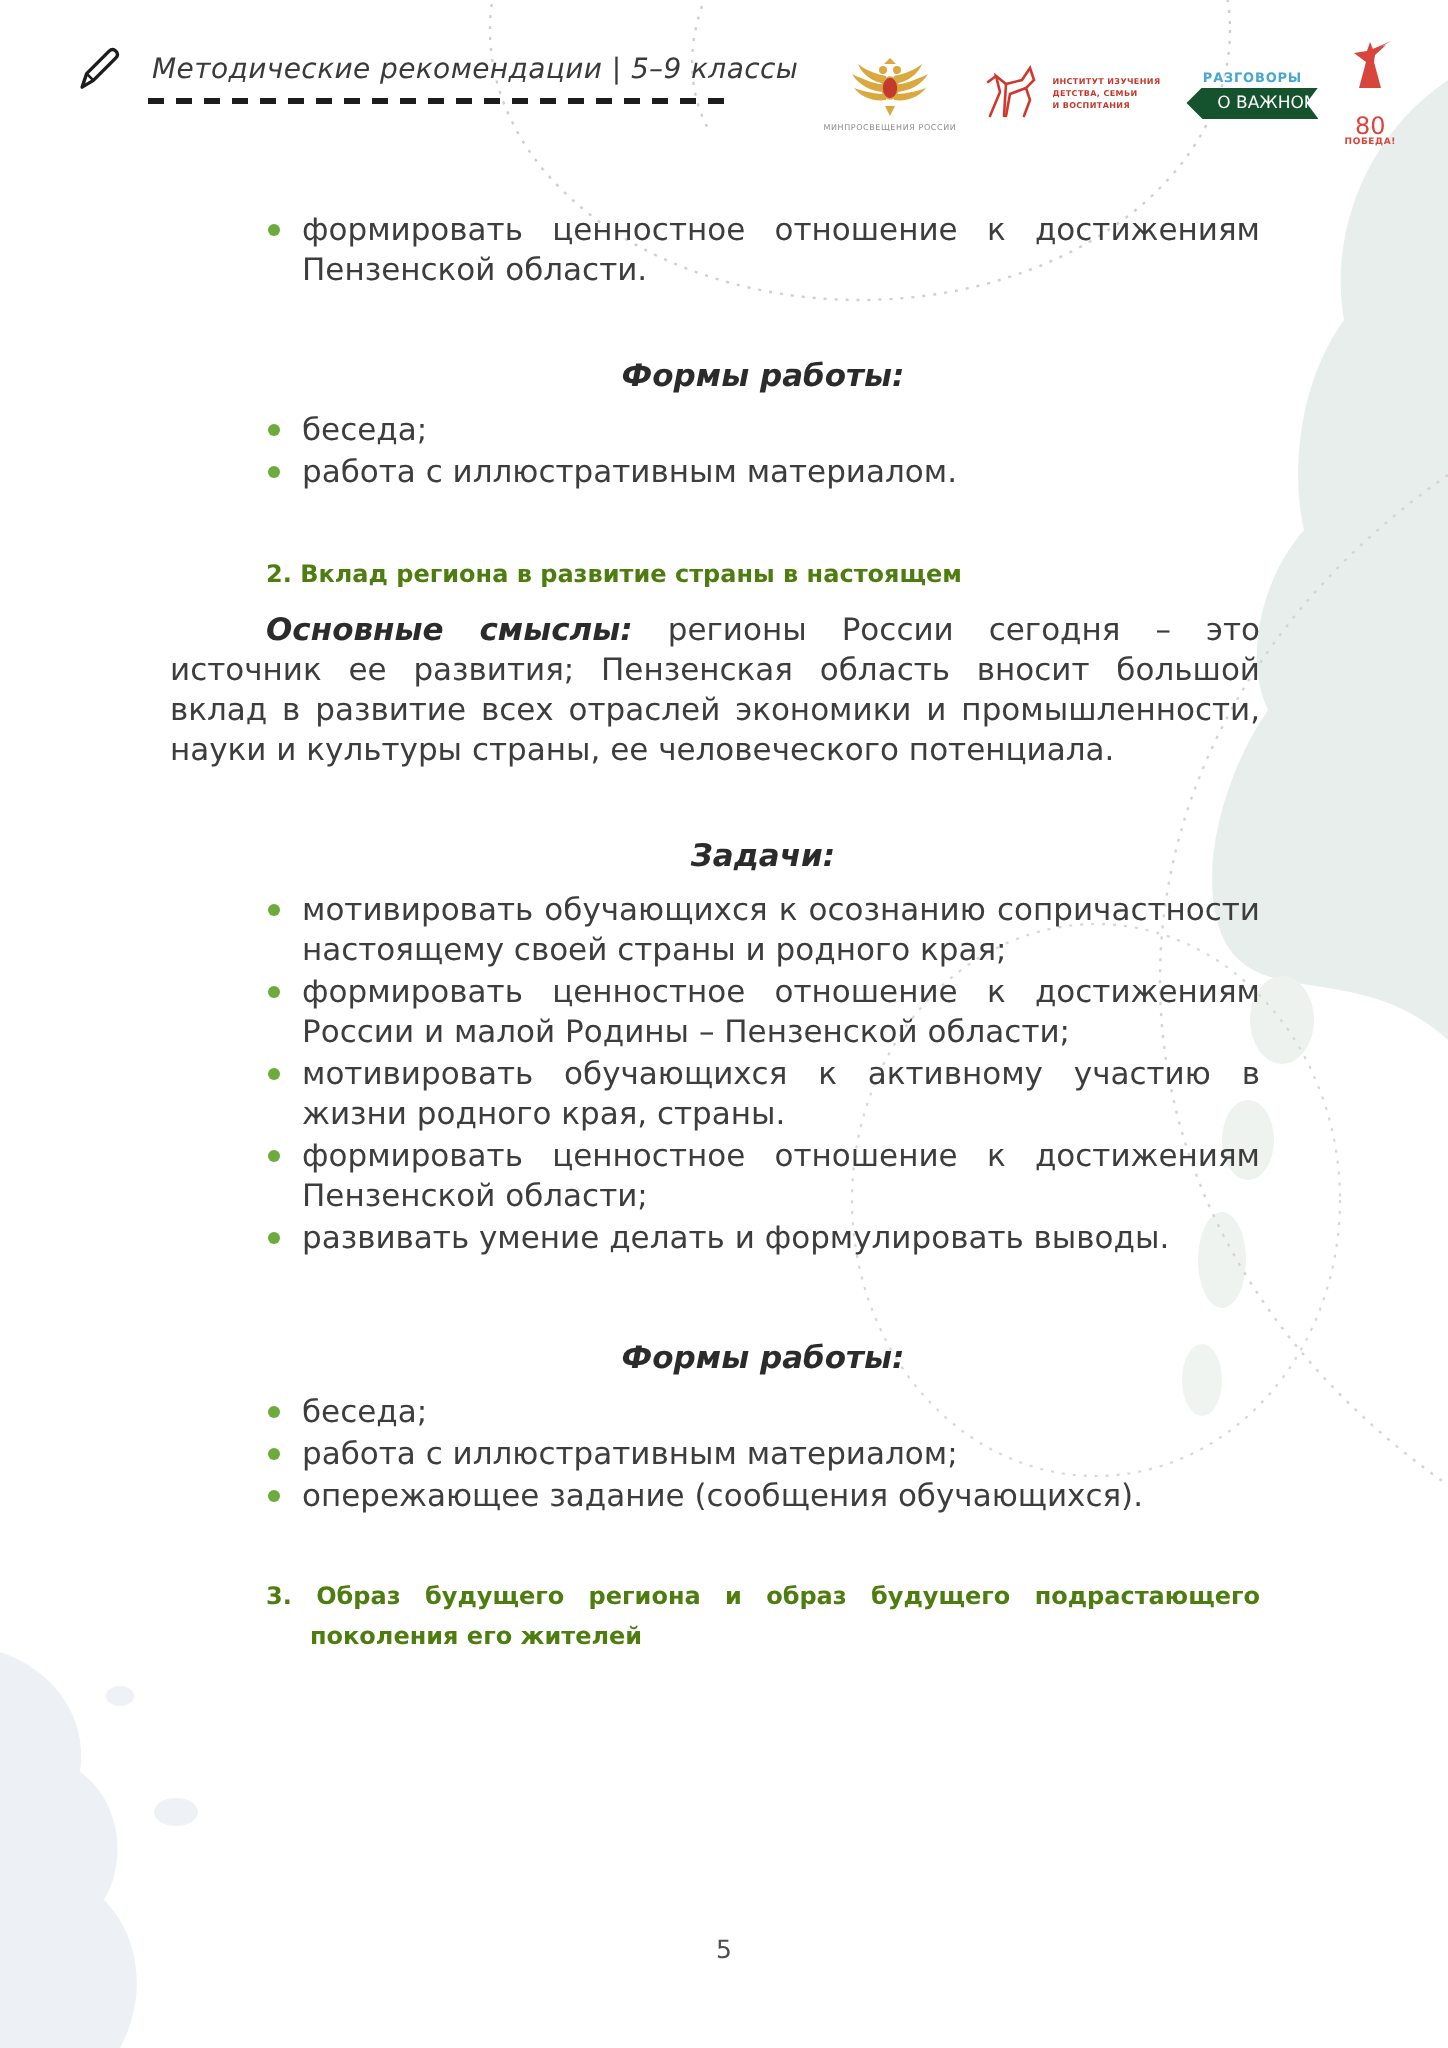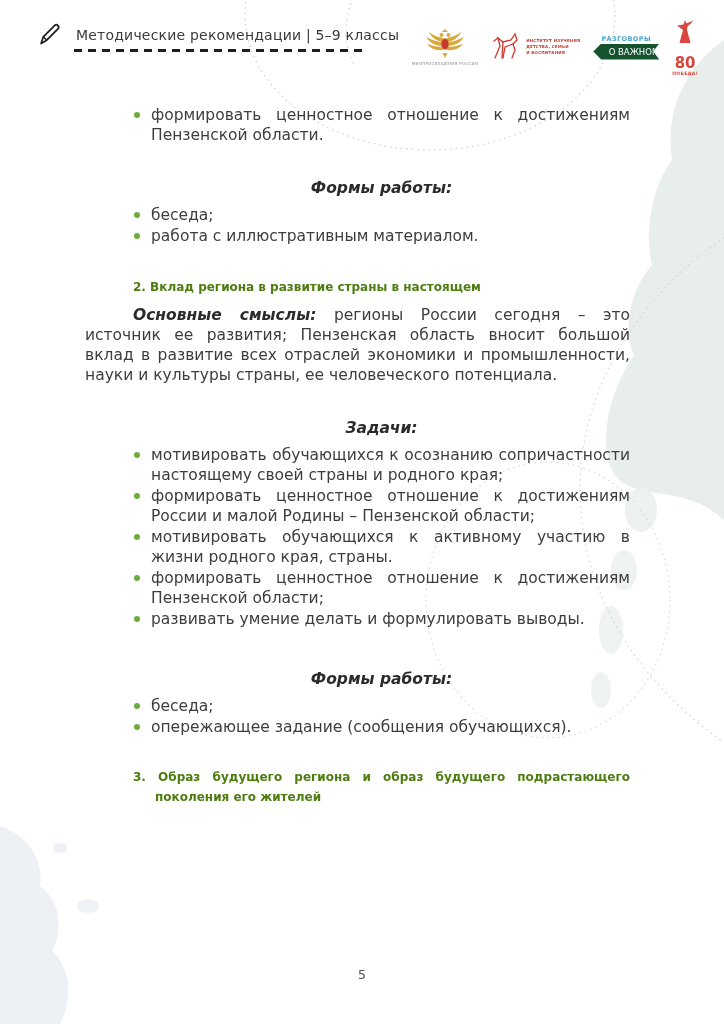--- a/index.html
+++ b/index.html
@@ -5,35 +5,35 @@
   html,body{margin:0;padding:0;}
   body{
     width:724px;height:1024px;position:relative;background:#ffffff;overflow:hidden;
     font-family:"DejaVu Sans","Liberation Sans",sans-serif;color:#3d3d3d;
   }
   .bg{position:absolute;left:0;top:0;z-index:0;}
   .page{position:relative;z-index:1;width:724px;height:1024px;}
 
   
   .pencil{position:absolute;left:36px;top:20px;}
-  .header-title{position:absolute;left:76px;top:27px;font-size:14px;
+  .header-title{position:absolute;left:76px;top:27px;font-style:italic;font-size:14px;
     color:#3a3a3a;letter-spacing:.2px;}
   .dash-line{position:absolute;left:74px;top:49px;width:293px;height:3px;
     background:repeating-linear-gradient(90deg,#1d1d1d 0 8px,transparent 8px 14px);}
   .logos{position:absolute;right:26px;top:22px;display:flex;align-items:center;gap:13px;height:50px;}
   .logo{display:flex;flex-direction:column;align-items:center;}
   .logo-caption{font-size:4px;color:#8d8d8d;letter-spacing:.3px;margin-top:2px;white-space:nowrap;}
   .logo-inst{flex-direction:row;align-items:center;gap:5px;}
   .inst-caption{font-size:4px;line-height:1.5;color:#c2392c;font-weight:700;letter-spacing:.2px;}
   .logo-rz{width:66px;}
   .rz-top{color:#49a7ce;font-weight:700;font-size:6.5px;letter-spacing:.4px;text-align:center;}
   .rz-banner{margin-top:1px;background:#14532d;color:#fff;font-weight:400;font-size:8.5px;
     text-align:right;width:66px;padding:3px 0;
     clip-path:polygon(0 50%,8px 0,100% 0,calc(100% - 6px) 50%,100% 100%,8px 100%);}
-  .pb-80{font-size:15px;font-weight:700;color:#d8453c;line-height:1;margin-top:11px;}
+  .pb-80{font-size:12px;font-weight:400;color:#d8453c;line-height:1;margin-top:11px;}
   .pb-text{font-size:4.5px;font-weight:700;color:#d8453c;letter-spacing:.3px;}
 
   
   .content{position:absolute;left:85px;top:104px;width:545px;font-size:15.5px;line-height:20px;
     text-align:justify;}
   .blist{list-style:none;margin:0 0 0 48px;padding:0;}
   .blist li{position:relative;padding-left:18px;margin:1px 0;text-align:justify;}
   .blist li::before{content:"";position:absolute;left:1px;top:7px;width:6px;height:6px;
     border-radius:50%;background:#6cab3c;}
   .subhead{font-weight:700;font-style:italic;color:#2b2b2b;margin:33px 0 7px 48px;
@@ -152,20 +152,21 @@
       <li>мотивировать обучающихся к осознанию сопричастности настоящему своей страны и родного края;</li>
       <li>формировать ценностное отношение к достижениям России и малой Родины – Пензенской области;</li>
       <li>мотивировать обучающихся к активному участию в жизни родного края, страны.</li>
       <li>формировать ценностное отношение к достижениям Пензенской области;</li>
       <li>развивать умение делать и формулировать выводы.</li>
     </ul>
 
     <p class="subhead mt-forms2">Формы работы:</p>
     <ul class="blist">
       <li>беседа;</li>
+      <li>работа с иллюстративным материалом;</li>
       <li>опережающее задание (сообщения обучающихся).</li>
     </ul>
 
     <h2 class="sec-head sec3"><span>3.</span> <span>Образ будущего региона и образ будущего подрастающего поколения его жителей</span></h2>
 
   </main>
 
   <footer class="pagenum">5</footer>
 </div>
 

